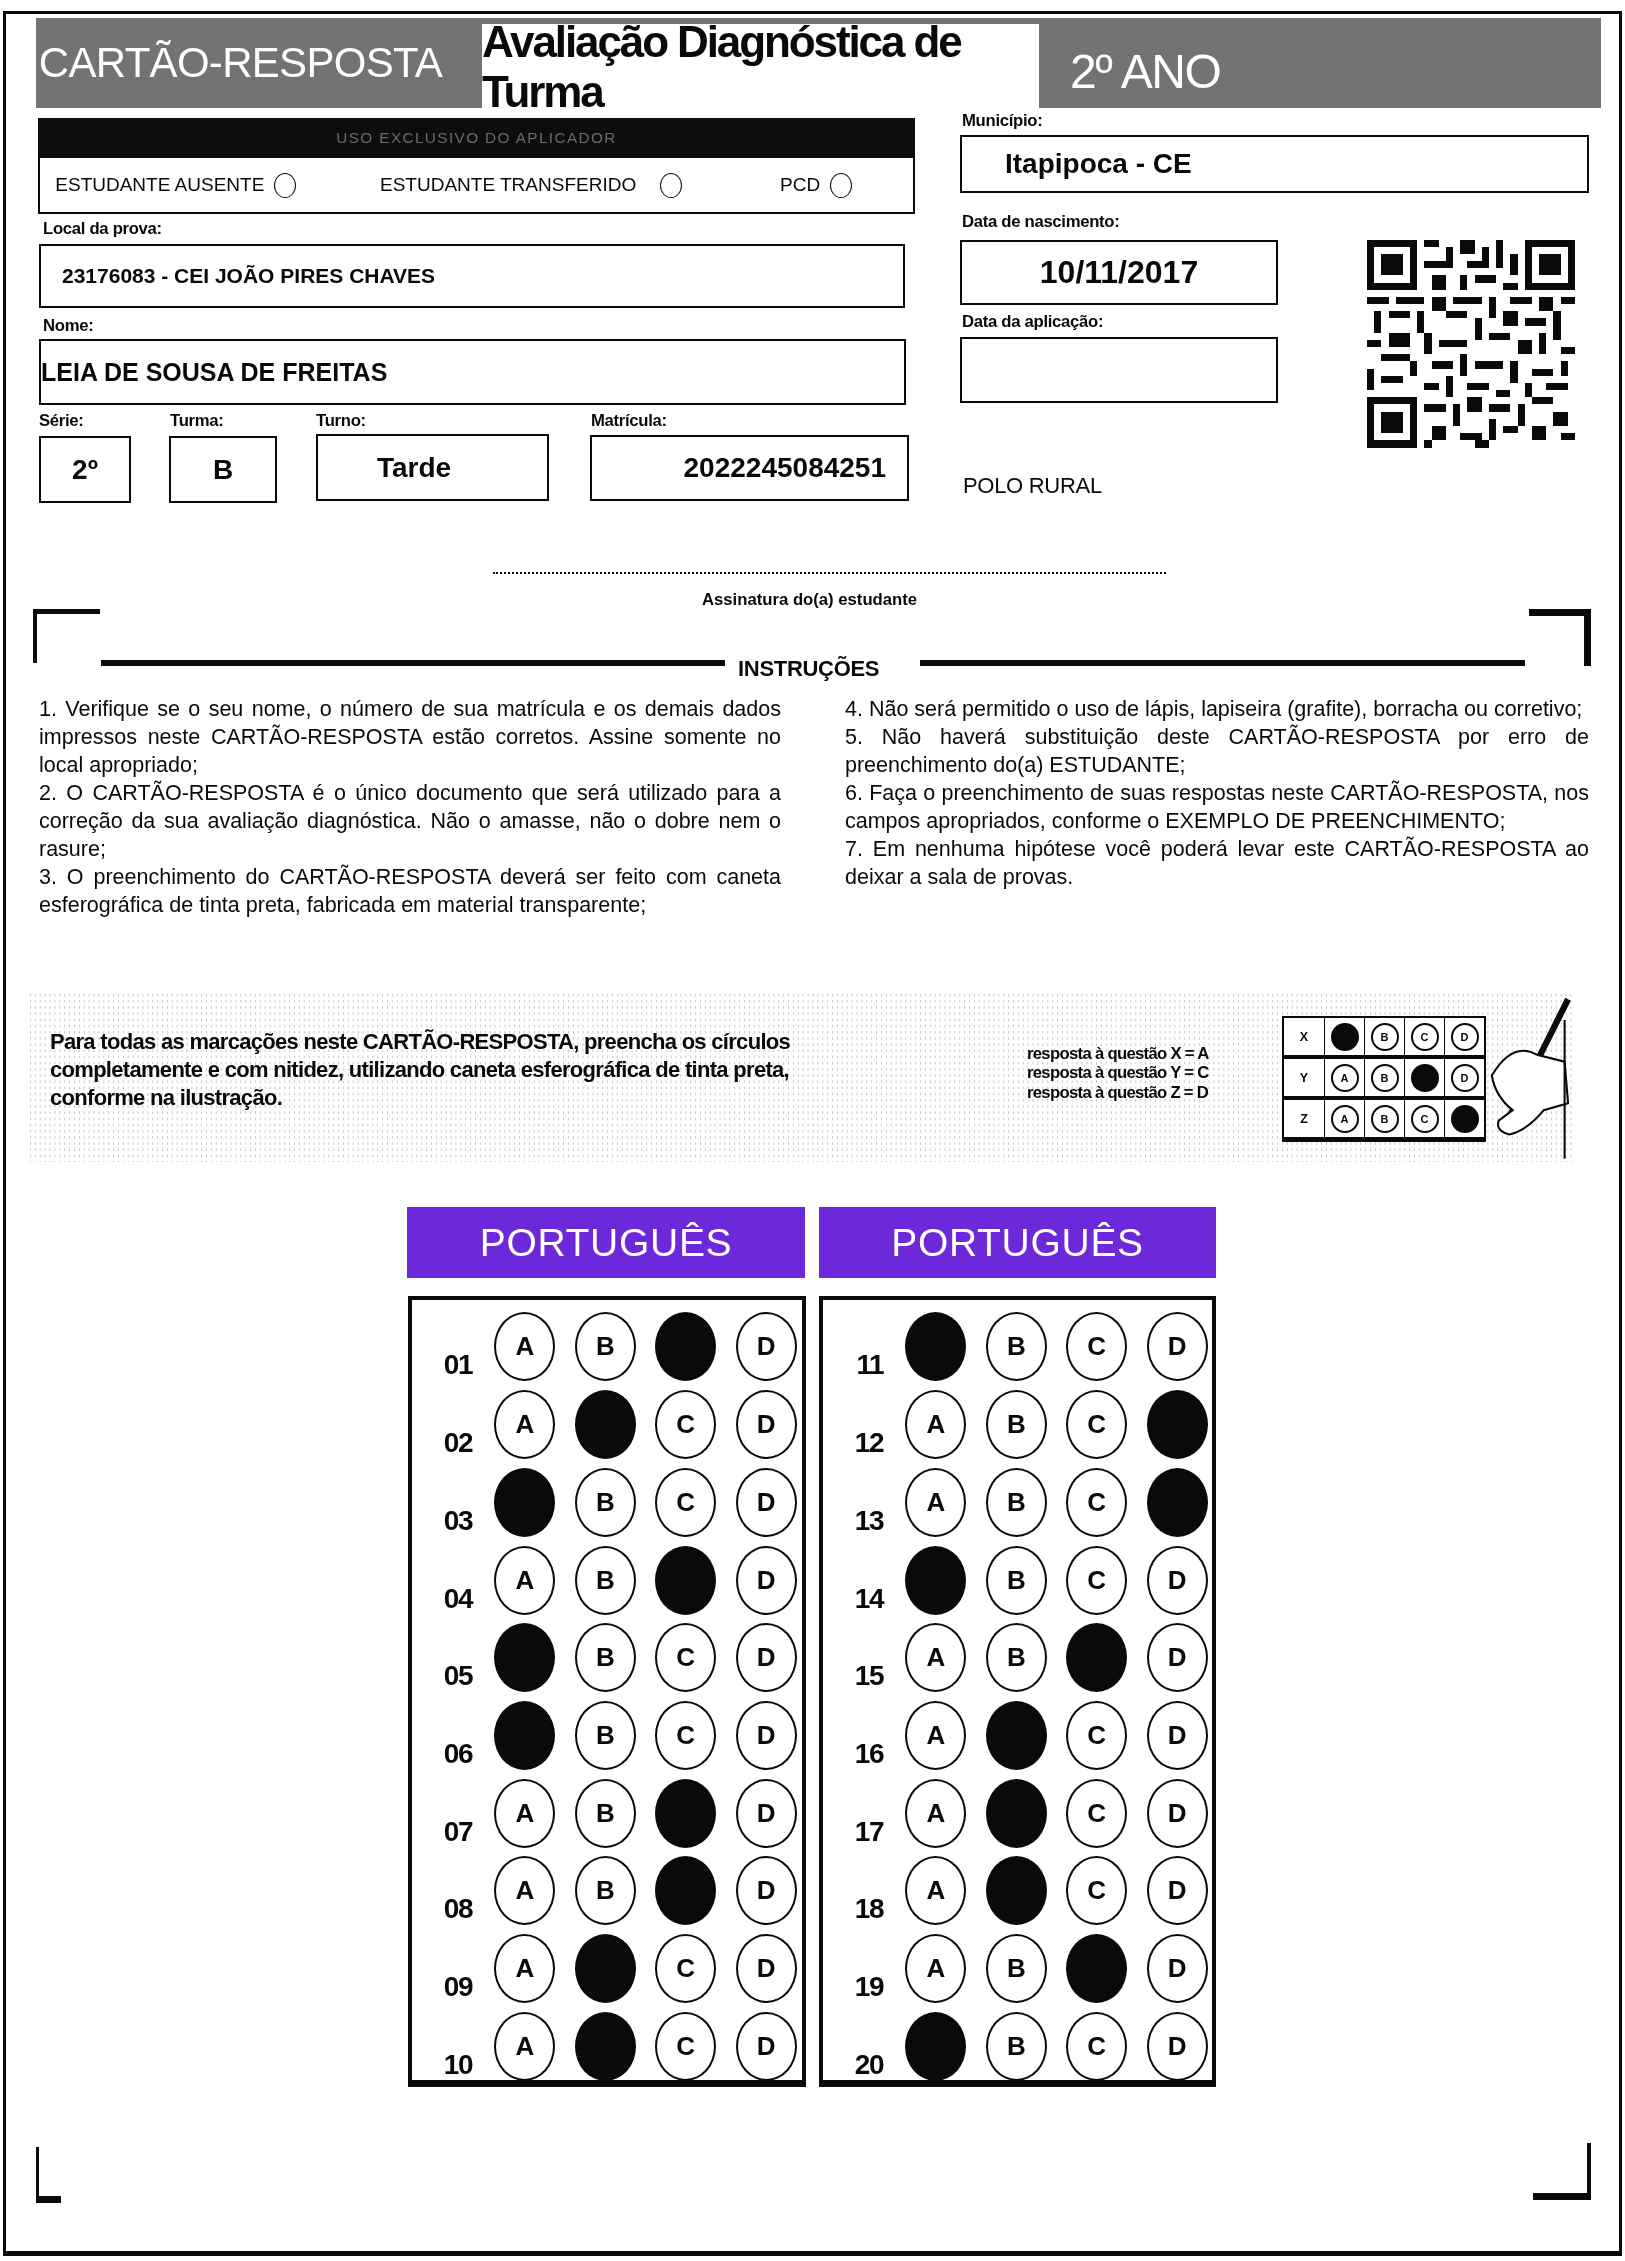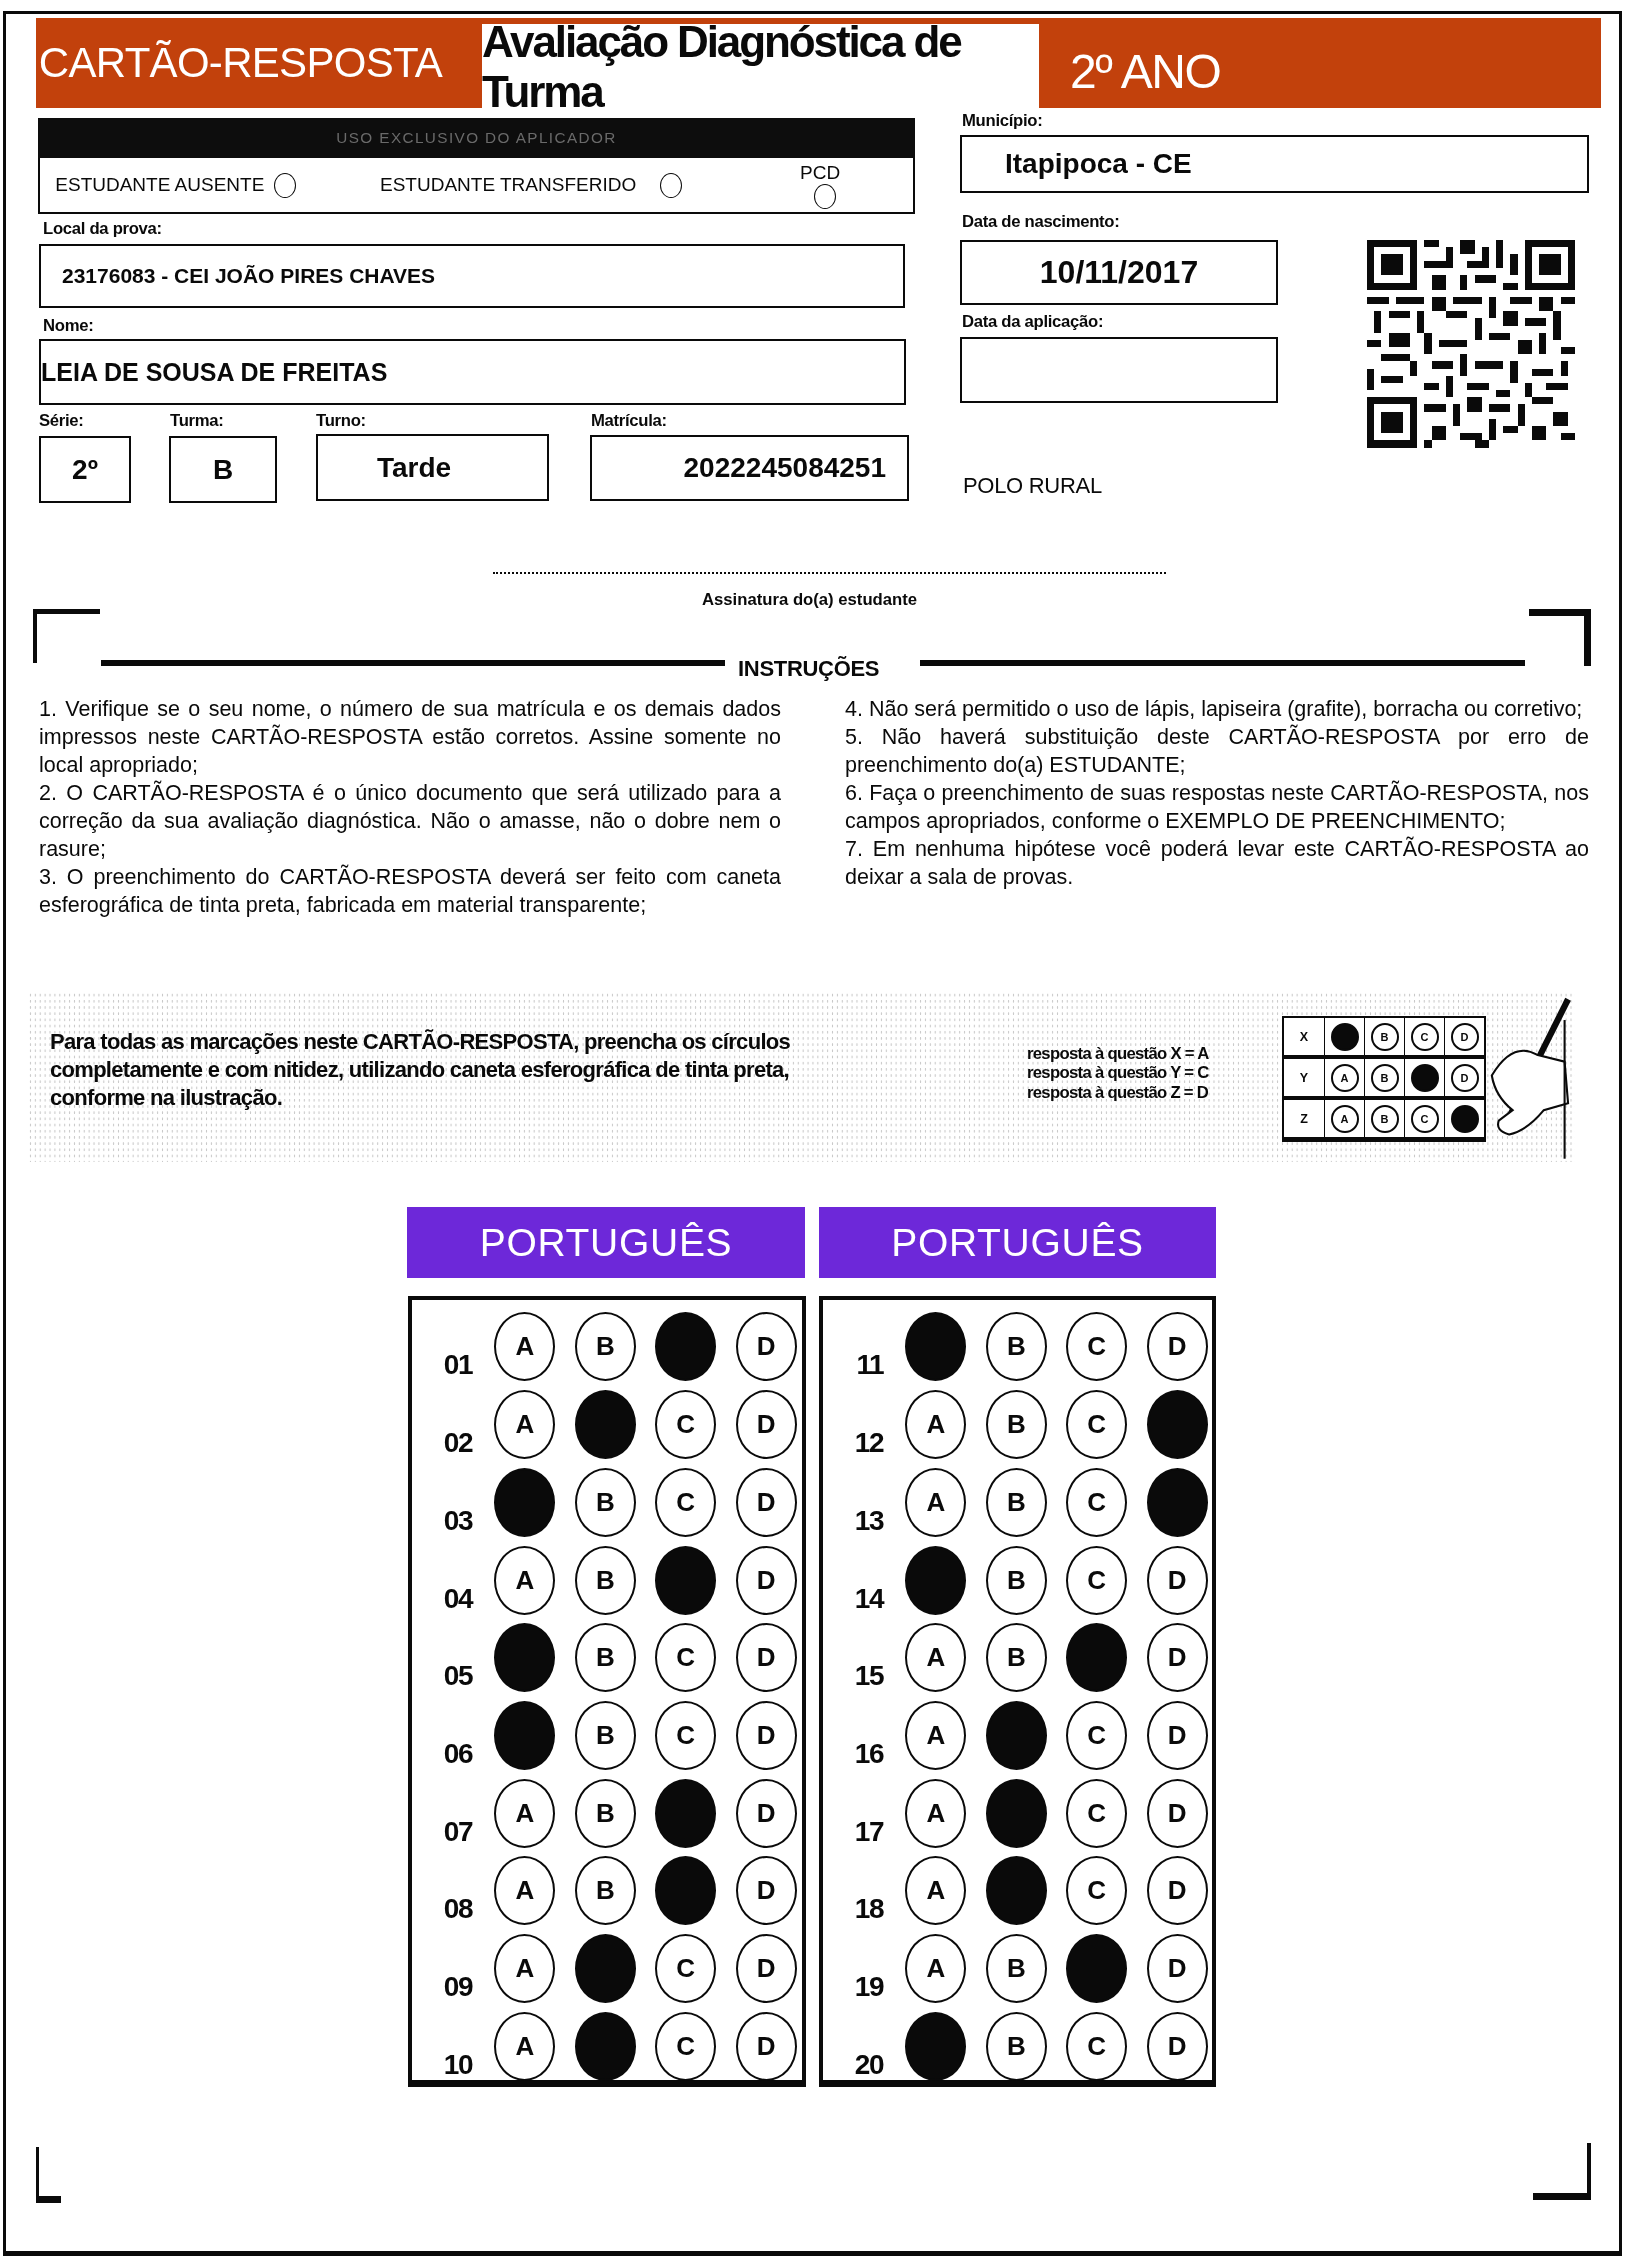--- a/index.html
+++ b/index.html
@@ -2,21 +2,21 @@
 <html style="font-size:11px"><head>
 <meta charset="utf-8">
 <style>
   * { box-sizing: border-box; margin: 0; padding: 0; }
   html, body { width: 1626px; height: 2261px; background: #fff; overflow: hidden; }
   body { font-family: "Liberation Sans", sans-serif; color: #0a0a0a; position: relative; }
 
   .page-frame { position: absolute; left: 2.8px; top: 11px; width: 1619px; height: 2245px; border: 3.5px solid #0a0a0a; border-bottom-width: 5.6px; }
 
   
-  .hdr { position: absolute; left: 36px; top: 18px; width: 1565px; height: 90px; background: #c2410c; }
+  .hdr { position: absolute; left: 36px; top: 18px; width: 1565px; height: 90px; background: #737373; }
   .hdr-left { position: absolute; left: 0; top: 0; width: 409px; height: 90px; color: #fff; font-size: 42px; display: flex; align-items: center; justify-content: center; font-family: "Liberation Sans Narrow", "Liberation Sans", sans-serif; transform-origin: left center; letter-spacing: -0.7px; }
   .hdr-mid { position: absolute; left: 446px; top: 5.6px; width: 557px; height: 87px; background: #fff; display: flex; align-items: center; justify-content: center; font-size: 44px; font-weight: bold; letter-spacing: -2.1px; }
   .hdr-right { position: absolute; left: 1034px; top: 0; height: 106px; color: #fff; font-size: 48px; display: flex; align-items: center; letter-spacing: -1.4px; }
 
   
   .aplic-band { position: absolute; left: 38px; top: 118px; width: 877px; height: 40px; background: #0d0d0d; color: #6a6a6a; font-size: 15.3px; display: flex; align-items: center; justify-content: center; letter-spacing: 1.4px; }
   .aplic-box { position: absolute; left: 38px; top: 158px; width: 877px; height: 56px; border: 2.1px solid #0a0a0a; border-top: none; display: flex; align-items: center; font-size: 19px; padding-left: 14px; }
   .radio-opt { display: flex; align-items: center; }
   .radio-opt .lbl { margin-right: 9.7px; }
   .radio-circle { width: 22px; height: 25px; border: 1.4px solid #0a0a0a; border-radius: 50%; display: inline-block; }
@@ -79,21 +79,21 @@
 <div class="aplic-band">USO EXCLUSIVO DO APLICADOR</div>
 <div class="aplic-box">
   <div class="radio-opt" style="position:absolute; left:15.3px;">
     <span class="lbl">ESTUDANTE AUSENTE</span>
     <span class="radio-circle"></span>
   </div>
   <div class="radio-opt" style="position:absolute; left:340px;">
     <span class="lbl">ESTUDANTE TRANSFERIDO</span>
     <span class="radio-circle" style="margin-left:14px;"></span>
   </div>
-  <div class="radio-opt" style="position:absolute; left:760px;flex-direction:column;">
+  <div class="radio-opt" style="position:absolute; left:740px;">
     <span class="lbl">PCD</span>
     <span class="radio-circle"></span>
   </div>
 </div>
 
 <div class="field-label" style="left:43px; top:219px;">Local da prova:</div>
 <div class="field-box" style="left:39px; top:244px; width:866px; height:64px; padding-left:21px; font-size:21px;">
   <span>23176083 - CEI JOÃO PIRES CHAVES</span>
 </div>
 

